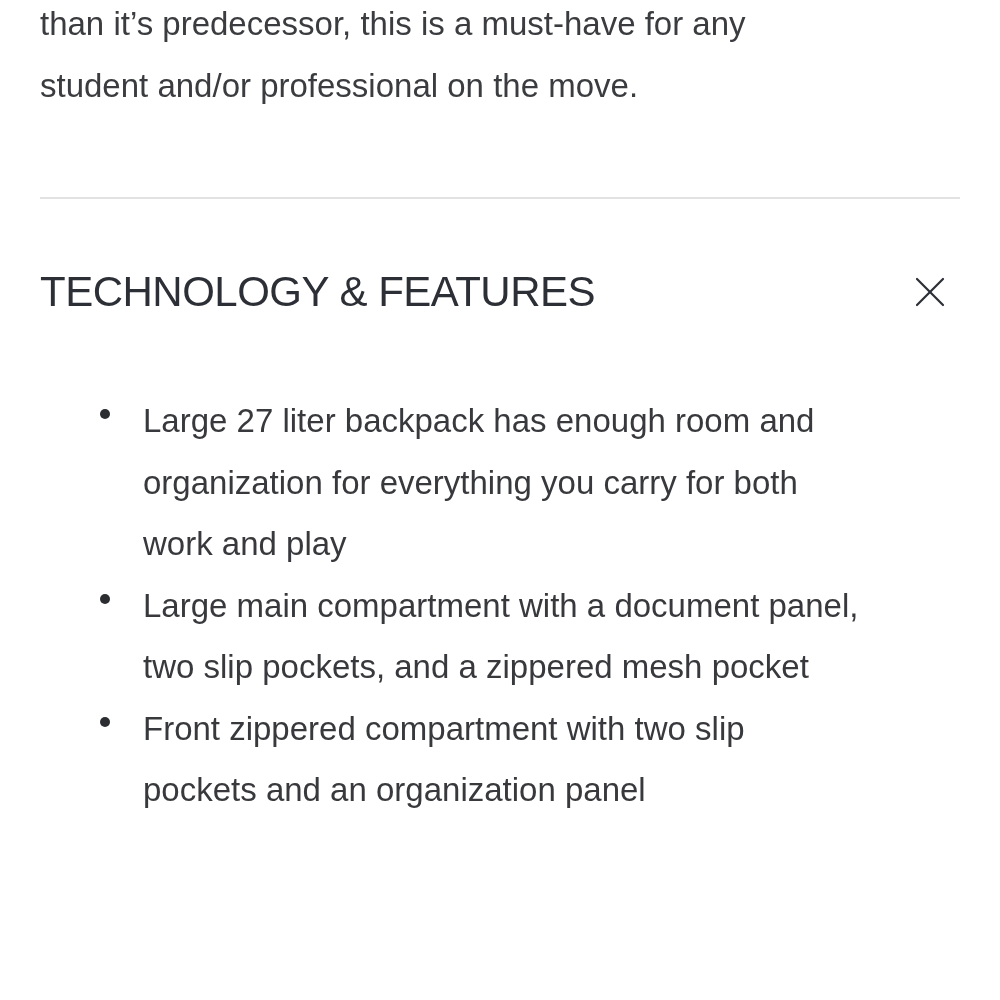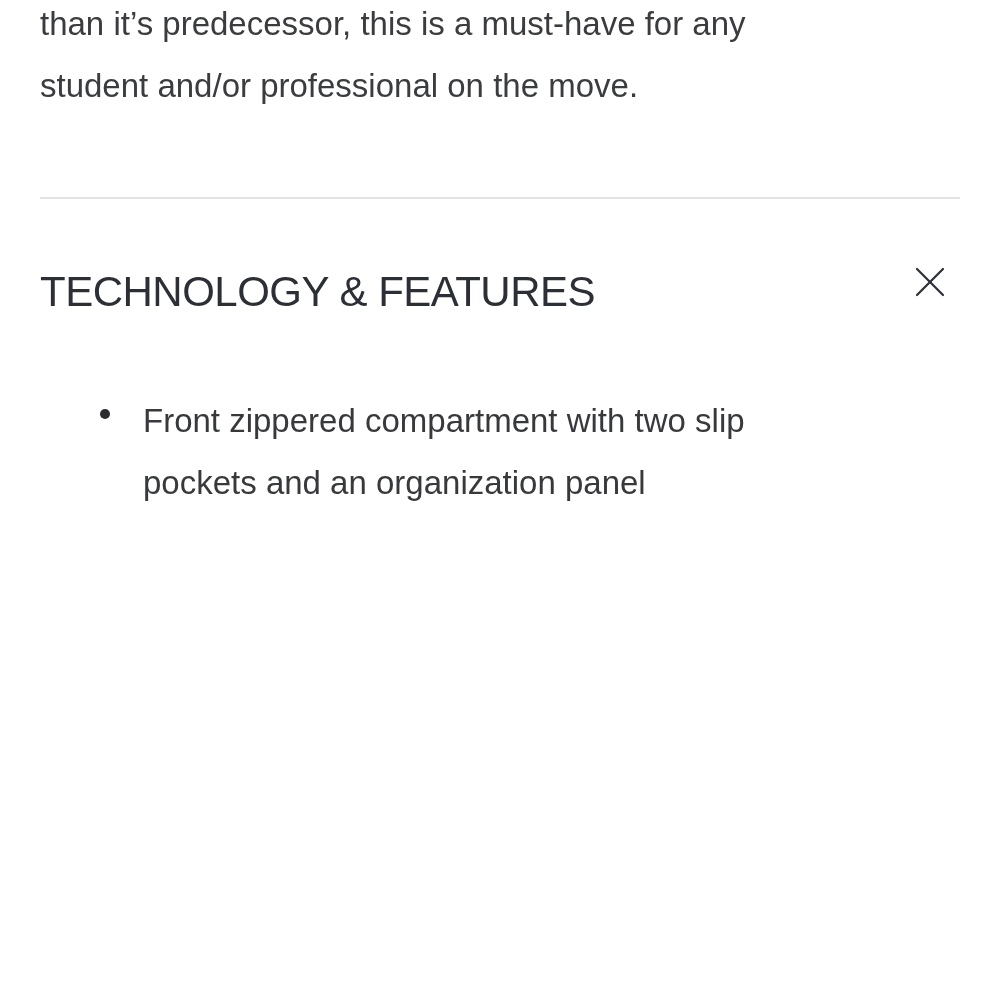--- a/index.html
+++ b/index.html
@@ -27,21 +27,21 @@
   .divider {
     border: none;
     height: 2px;
     background: #e2e2e2;
     margin: 81px 0 0 0;
   }
   .panel-header {
     margin-top: 68px;
     height: 50px;
     display: flex;
-    align-items: flex-start;
+    align-items: center;
     justify-content: space-between;
   }
   .panel-title {
     font-size: 42px;
     line-height: 50px;
     font-weight: 400;
     letter-spacing: -0.5px;
     color: #2c2f36;
     white-space: nowrap;
   }
@@ -100,16 +100,18 @@
       <span>
         <svg width="30" height="30" viewBox="0 0 30 30">
           <line x1="2" y1="2" x2="28" y2="28" stroke="#2c2f36" stroke-width="2.2" stroke-linecap="round"></line>
           <line x1="28" y1="2" x2="2" y2="28" stroke="#2c2f36" stroke-width="2.2" stroke-linecap="round"></line>
         </svg>
       </span>
     </button>
   </div>
 
   <ul class="features">
+    <li>Large 27 liter backpack has enough room and organization for everything you carry for both work and play</li>
+    <li>Large main compartment with a document panel, two slip pockets, and a zippered mesh pocket</li>
     <li>Front zippered compartment with two slip pockets and an organization panel</li>
   </ul>
 
 </div>
 
 </body></html>

